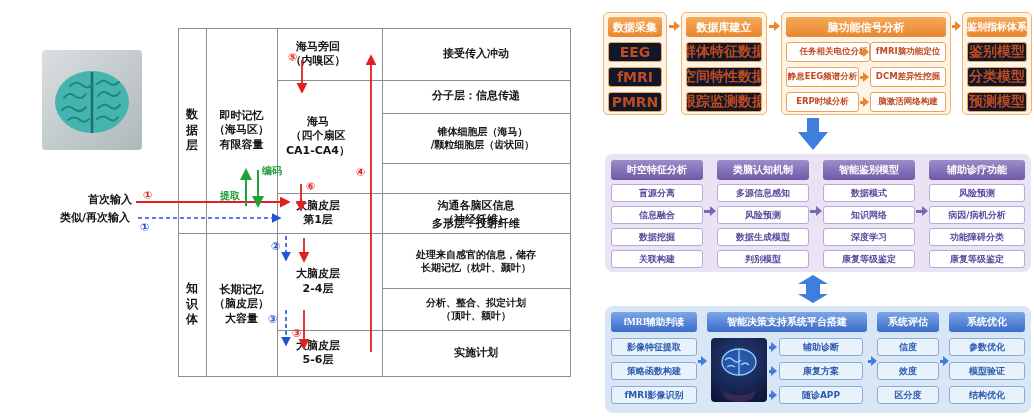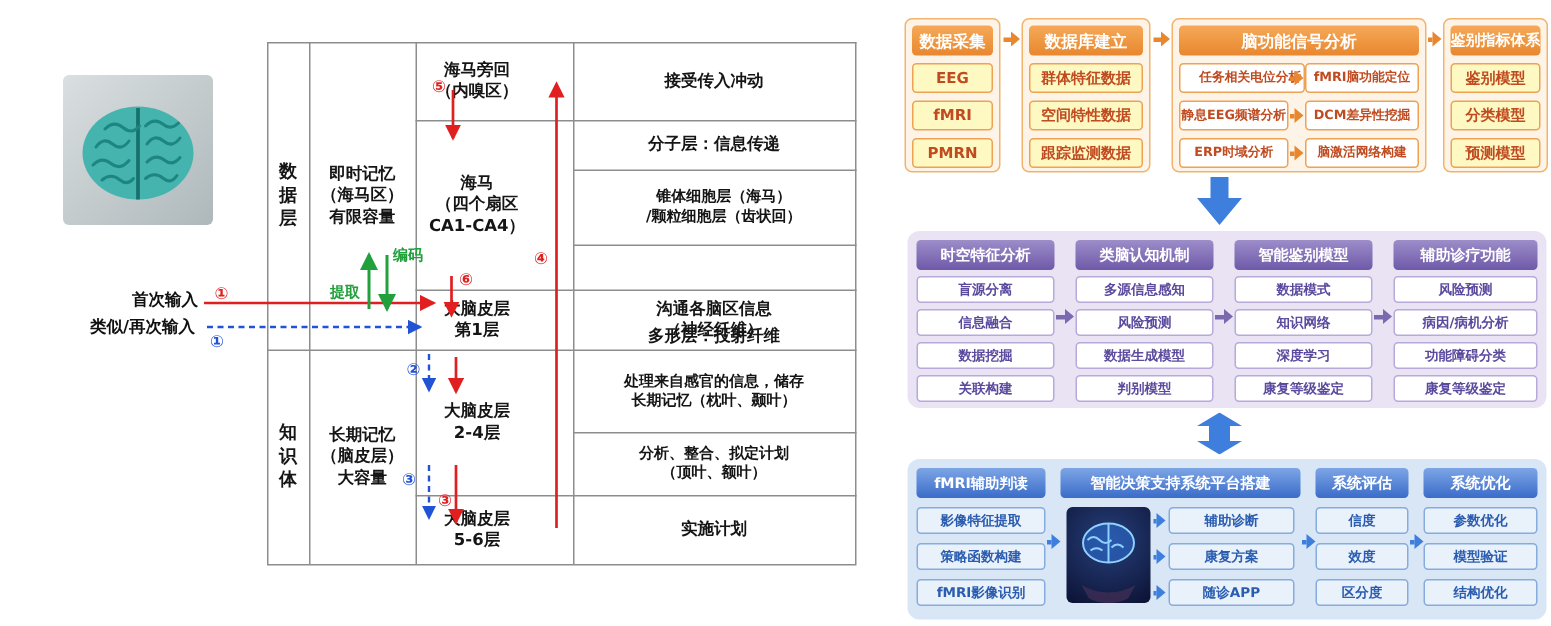--- a/index.html
+++ b/index.html
@@ -8,26 +8,26 @@
 .abs{position:absolute;}
 .line{position:absolute;background:#8d8d8d;z-index:1;}
 .cell{position:absolute;display:flex;align-items:center;justify-content:center;text-align:center;white-space:pre-line;color:#151515;font-weight:bold;line-height:1.3;z-index:2;}
 .lbl{position:absolute;font-weight:bold;white-space:nowrap;z-index:6;line-height:1;}
 .red{color:#e02020;}
 .blu{color:#2153d4;}
 .grn{color:#22a03c;}
 .blk{color:#111;}
 .grp{position:absolute;display:flex;flex-direction:column;gap:5px;padding:4px;border-radius:5px;}
 .grp-o{border:1px solid #f1b36d;background:#fdf4e7;}
-.hdr{display:flex;align-items:center;justify-content:center;color:#fff;font-weight:bold;border-radius:3px;flex:0 0 20px;white-space:nowrap;overflow:hidden;}
+.hdr{display:flex;align-items:center;justify-content:center;color:#fff;font-weight:bold;border-radius:3px;flex:0 0 20px;white-space:nowrap;overflow:hidden;font-family:Liberation Serif, serif;}
 .hdr-o{background:linear-gradient(#f6a958,#e8872f);font-size:11px;}
 .hdr-p{background:linear-gradient(#9d8dc9,#6e59a8);font-size:10px;}
 .hdr-b{background:linear-gradient(#7da5e6,#3a6cc8);font-size:10px;}
 .item{display:flex;align-items:center;justify-content:center;font-weight:bold;border-radius:3px;text-align:center;white-space:nowrap;overflow:hidden;}
-.item-o{flex:0 0 20px;background:#fef9c3;border:1px solid #eda254;color:#c04b20;font-size:10px;}
+.item-o{flex:0 0 20px;background:#0f172a;border:1px solid #eda254;color:#c04b20;font-size:14px;}
 .item-o2{position:absolute;height:20px;background:#fff;border:1px solid #eda254;color:#c04b20;font-size:8.5px;display:flex;align-items:center;justify-content:center;font-weight:bold;border-radius:3px;white-space:nowrap;overflow:hidden;}
 .item-p{flex:0 0 18px;background:#fff;border:1px solid #b7a9d9;color:#5b4a9e;font-size:9px;}
 .item-b{flex:0 0 18px;background:#e9f1fb;border:1px solid #86acdd;color:#2a5caf;font-size:9px;}
 .item-b2{position:absolute;height:18px;background:#e9f1fb;border:1px solid #86acdd;color:#2a5caf;font-size:9px;display:flex;align-items:center;justify-content:center;font-weight:bold;border-radius:3px;white-space:nowrap;}
 .panel{position:absolute;border-radius:8px;}
 .sarrow{position:absolute;height:10px;z-index:3;}
 .sarrow::before{content:"";position:absolute;left:0;top:3.5px;width:calc(100% - 6px);height:3px;background:var(--c);}
 .sarrow::after{content:"";position:absolute;right:0;top:0;width:0;height:0;border-top:5px solid transparent;border-bottom:5px solid transparent;border-left:6px solid var(--c);}
 </style>
 </head>

